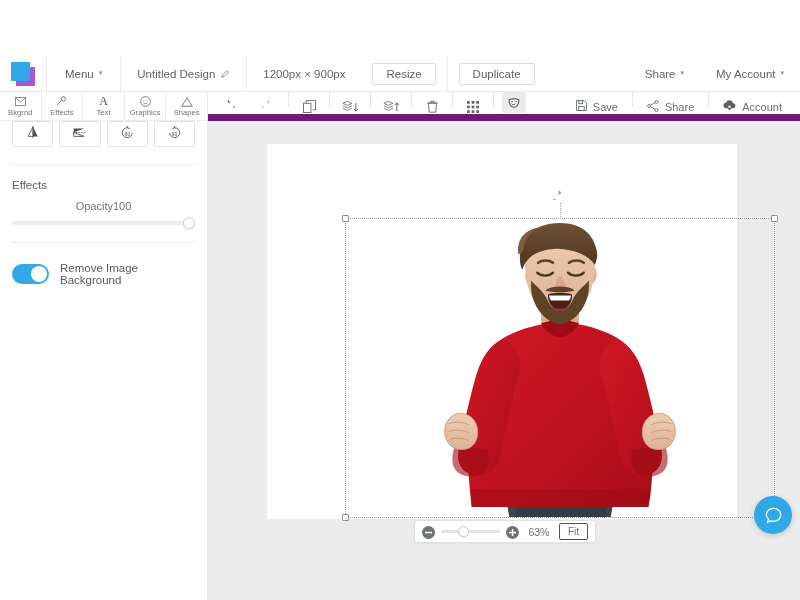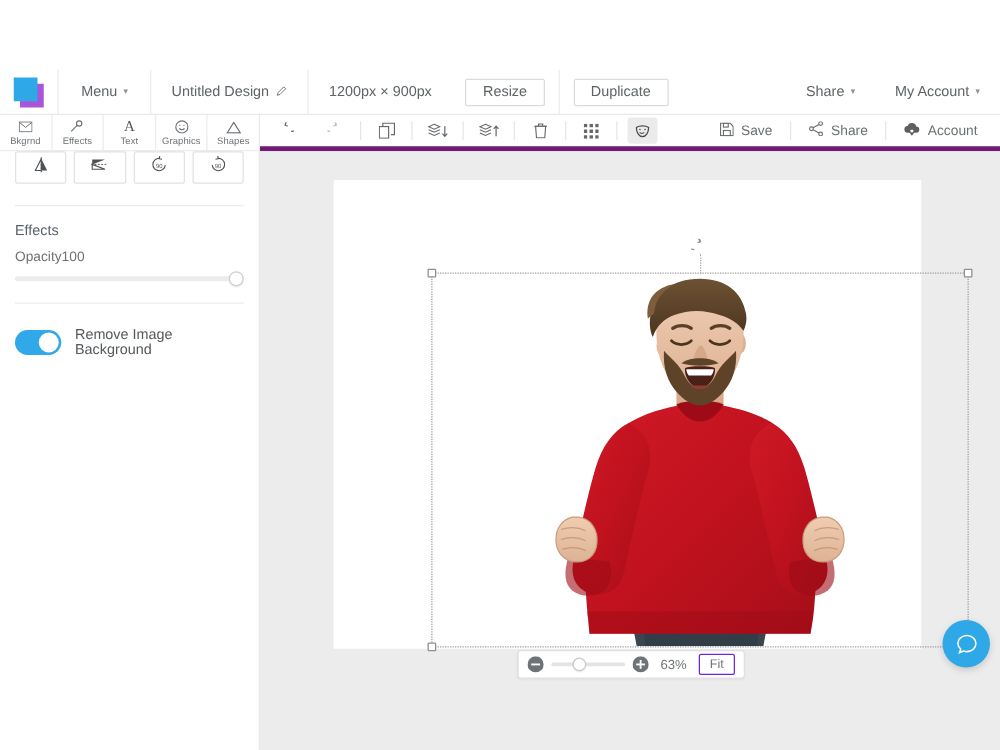--- a/index.html
+++ b/index.html
@@ -65,21 +65,21 @@
     font-size: 11.5px; color: #58606b; padding: 14px 0 9px 0;
   }
   .rot-row { display: flex; gap: 6px; }
   .rot-btn {
     flex: 1 1 0; height: 26px; border: 1px solid #e2e2e2; border-radius: 2px;
     background: #fff; display: flex; align-items: center; justify-content: center;
     cursor: pointer; color: #4c5155;
   }
   .hr { height: 1px; background: #ececec; margin: 17px 0 0 0; }
 
-  .op-row { display: flex; justify-content: flex-start; align-items: baseline; }
+  .op-row { display: flex; justify-content: center; align-items: baseline; }
   .op-lbl { font-size: 11px; color: #6d7275; }
   .op-val { font-size: 11px; color: #6d7275; }
   .slider-track {
     position: relative; height: 4px; border-radius: 2px; background: #ececec;
     margin-top: 9px; cursor: pointer;
   }
   .slider-knob {
     position: absolute; top: -4px; right: -1px; width: 12px; height: 12px;
     border-radius: 50%; background: #fff; border: 1px solid #cfcfcf;
     box-shadow: 0 1px 1px rgba(0,0,0,.08); cursor: pointer;
@@ -92,22 +92,22 @@
   }
   .toggle .knob {
     position: absolute; top: 2px; left: 19px; width: 16px; height: 16px;
     border-radius: 50%; background: #fff;
   }
   .toggle-lbl { font-size: 11.5px; color: #55595c; }
 
   
   .etoolbar {
     position: absolute; left: 208px; top: 92px; width: 592px; height: 29px;
-    background: #fff; border-bottom: 4px solid #701a75;
-    display: flex; align-items: center;
+    background: #fff; border-bottom: 7px solid #701a75;
+    display: flex; 
   }
   .et-btn {
     width: 40px; height: 29px; display: flex; align-items: center;
     justify-content: center; color: #65696d; cursor: pointer;
   }
   .et-btn.active {
     background: #ebebeb; border-radius: 3px; height: 21px; width: 24px;
     margin: 0 8px; color: #4a4e51;
   }
   .et-sep { width: 1px; height: 15px; background: #e6e6e6; }

